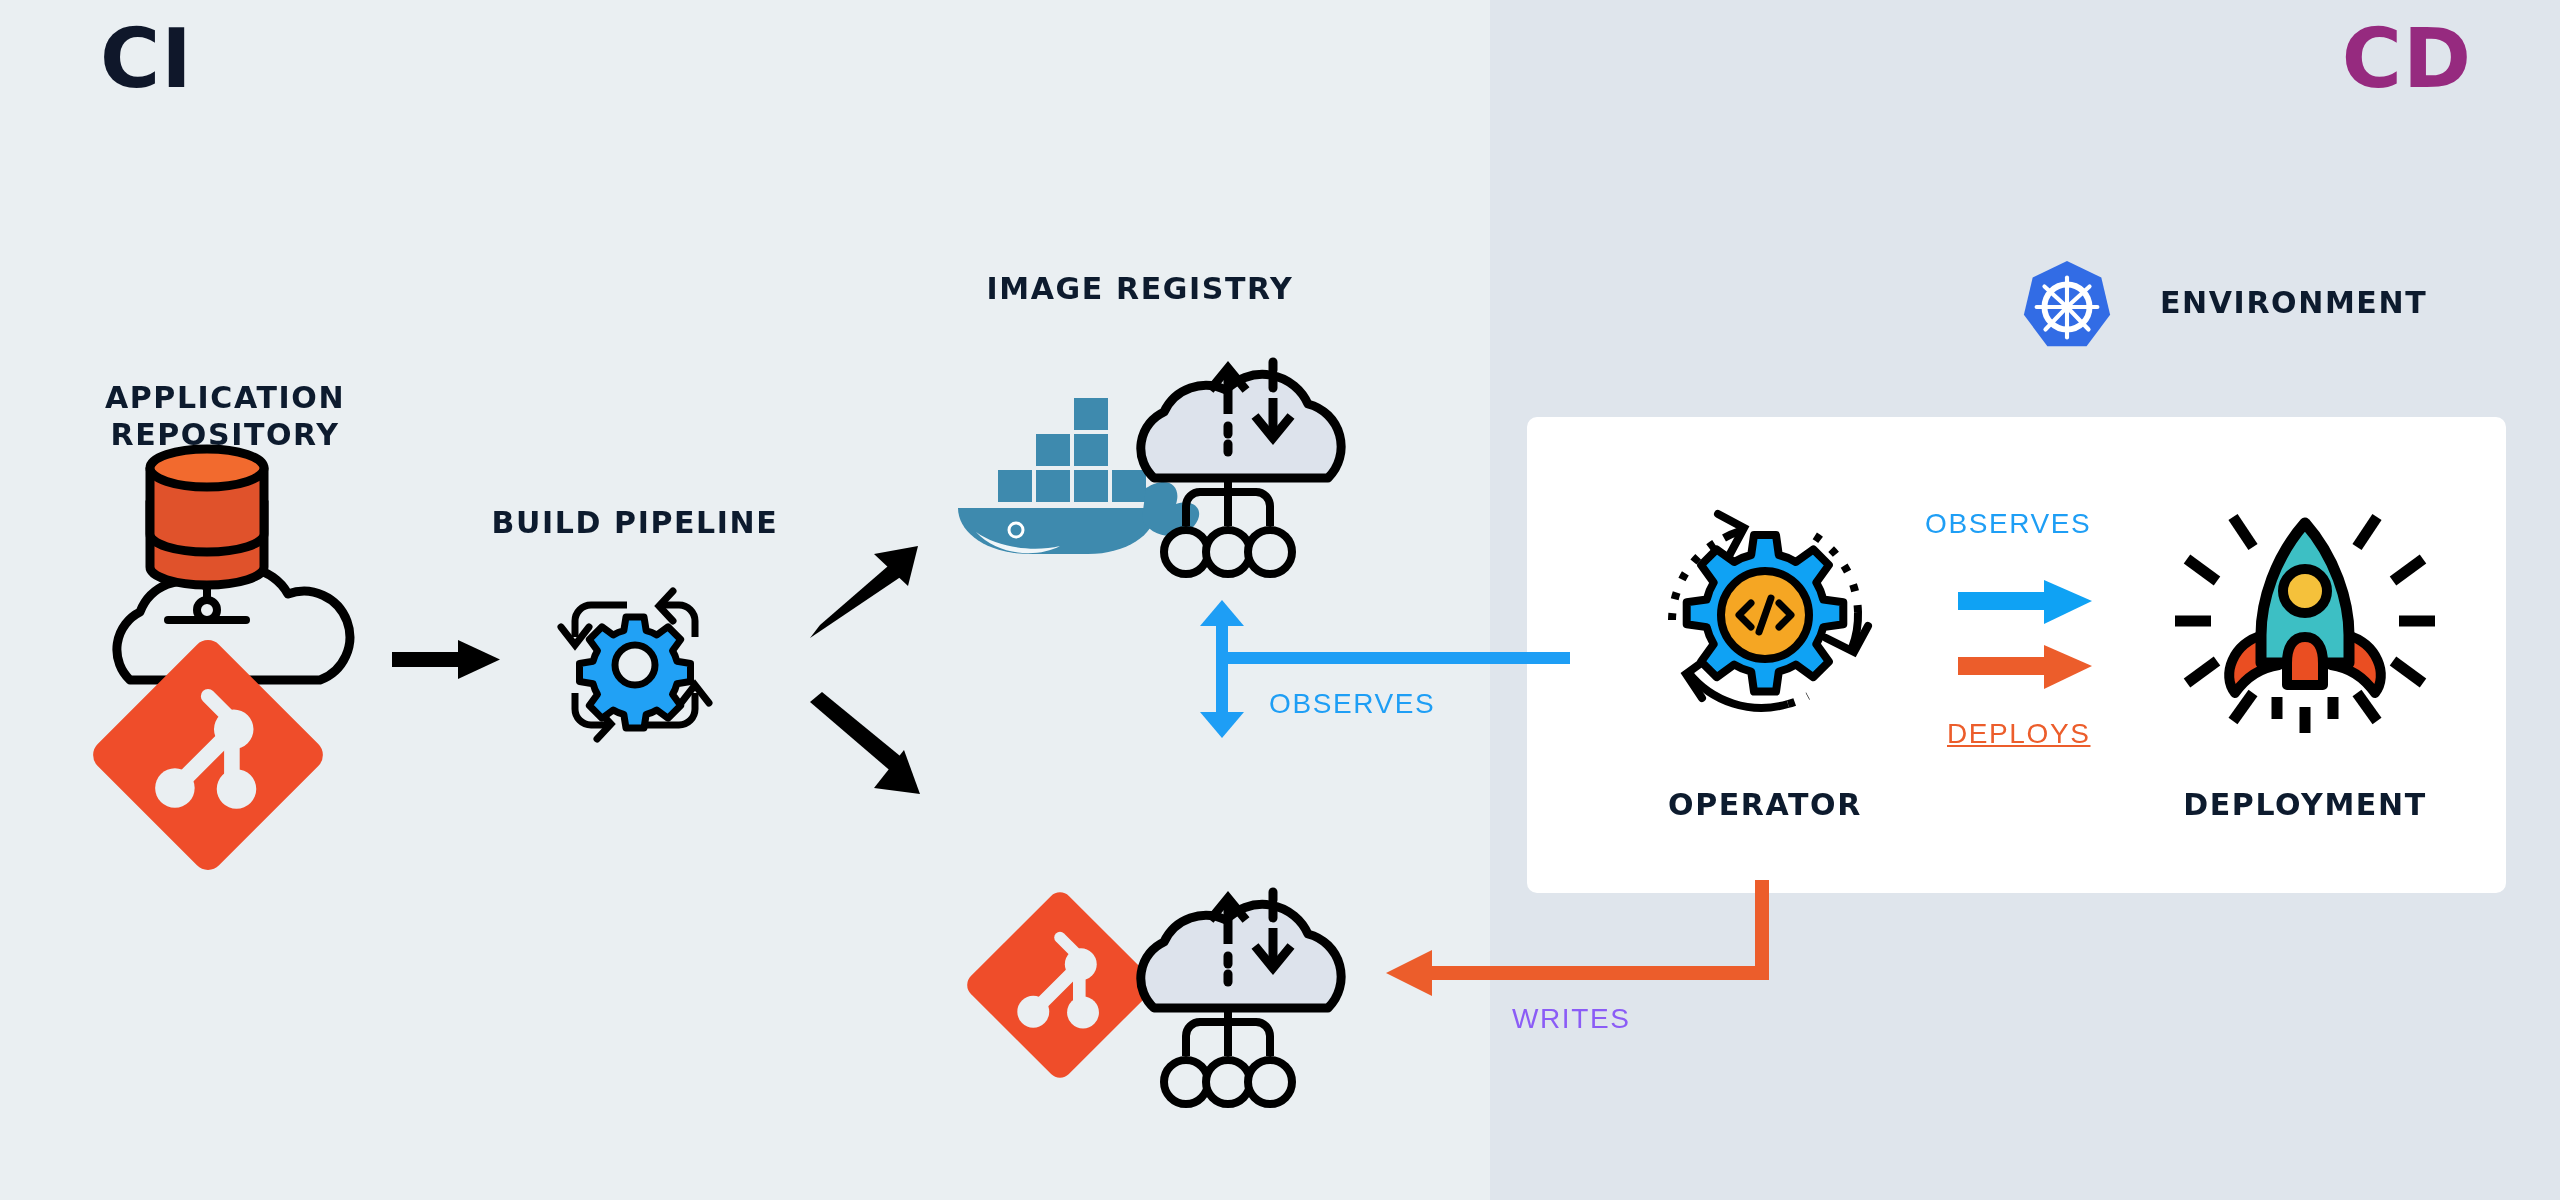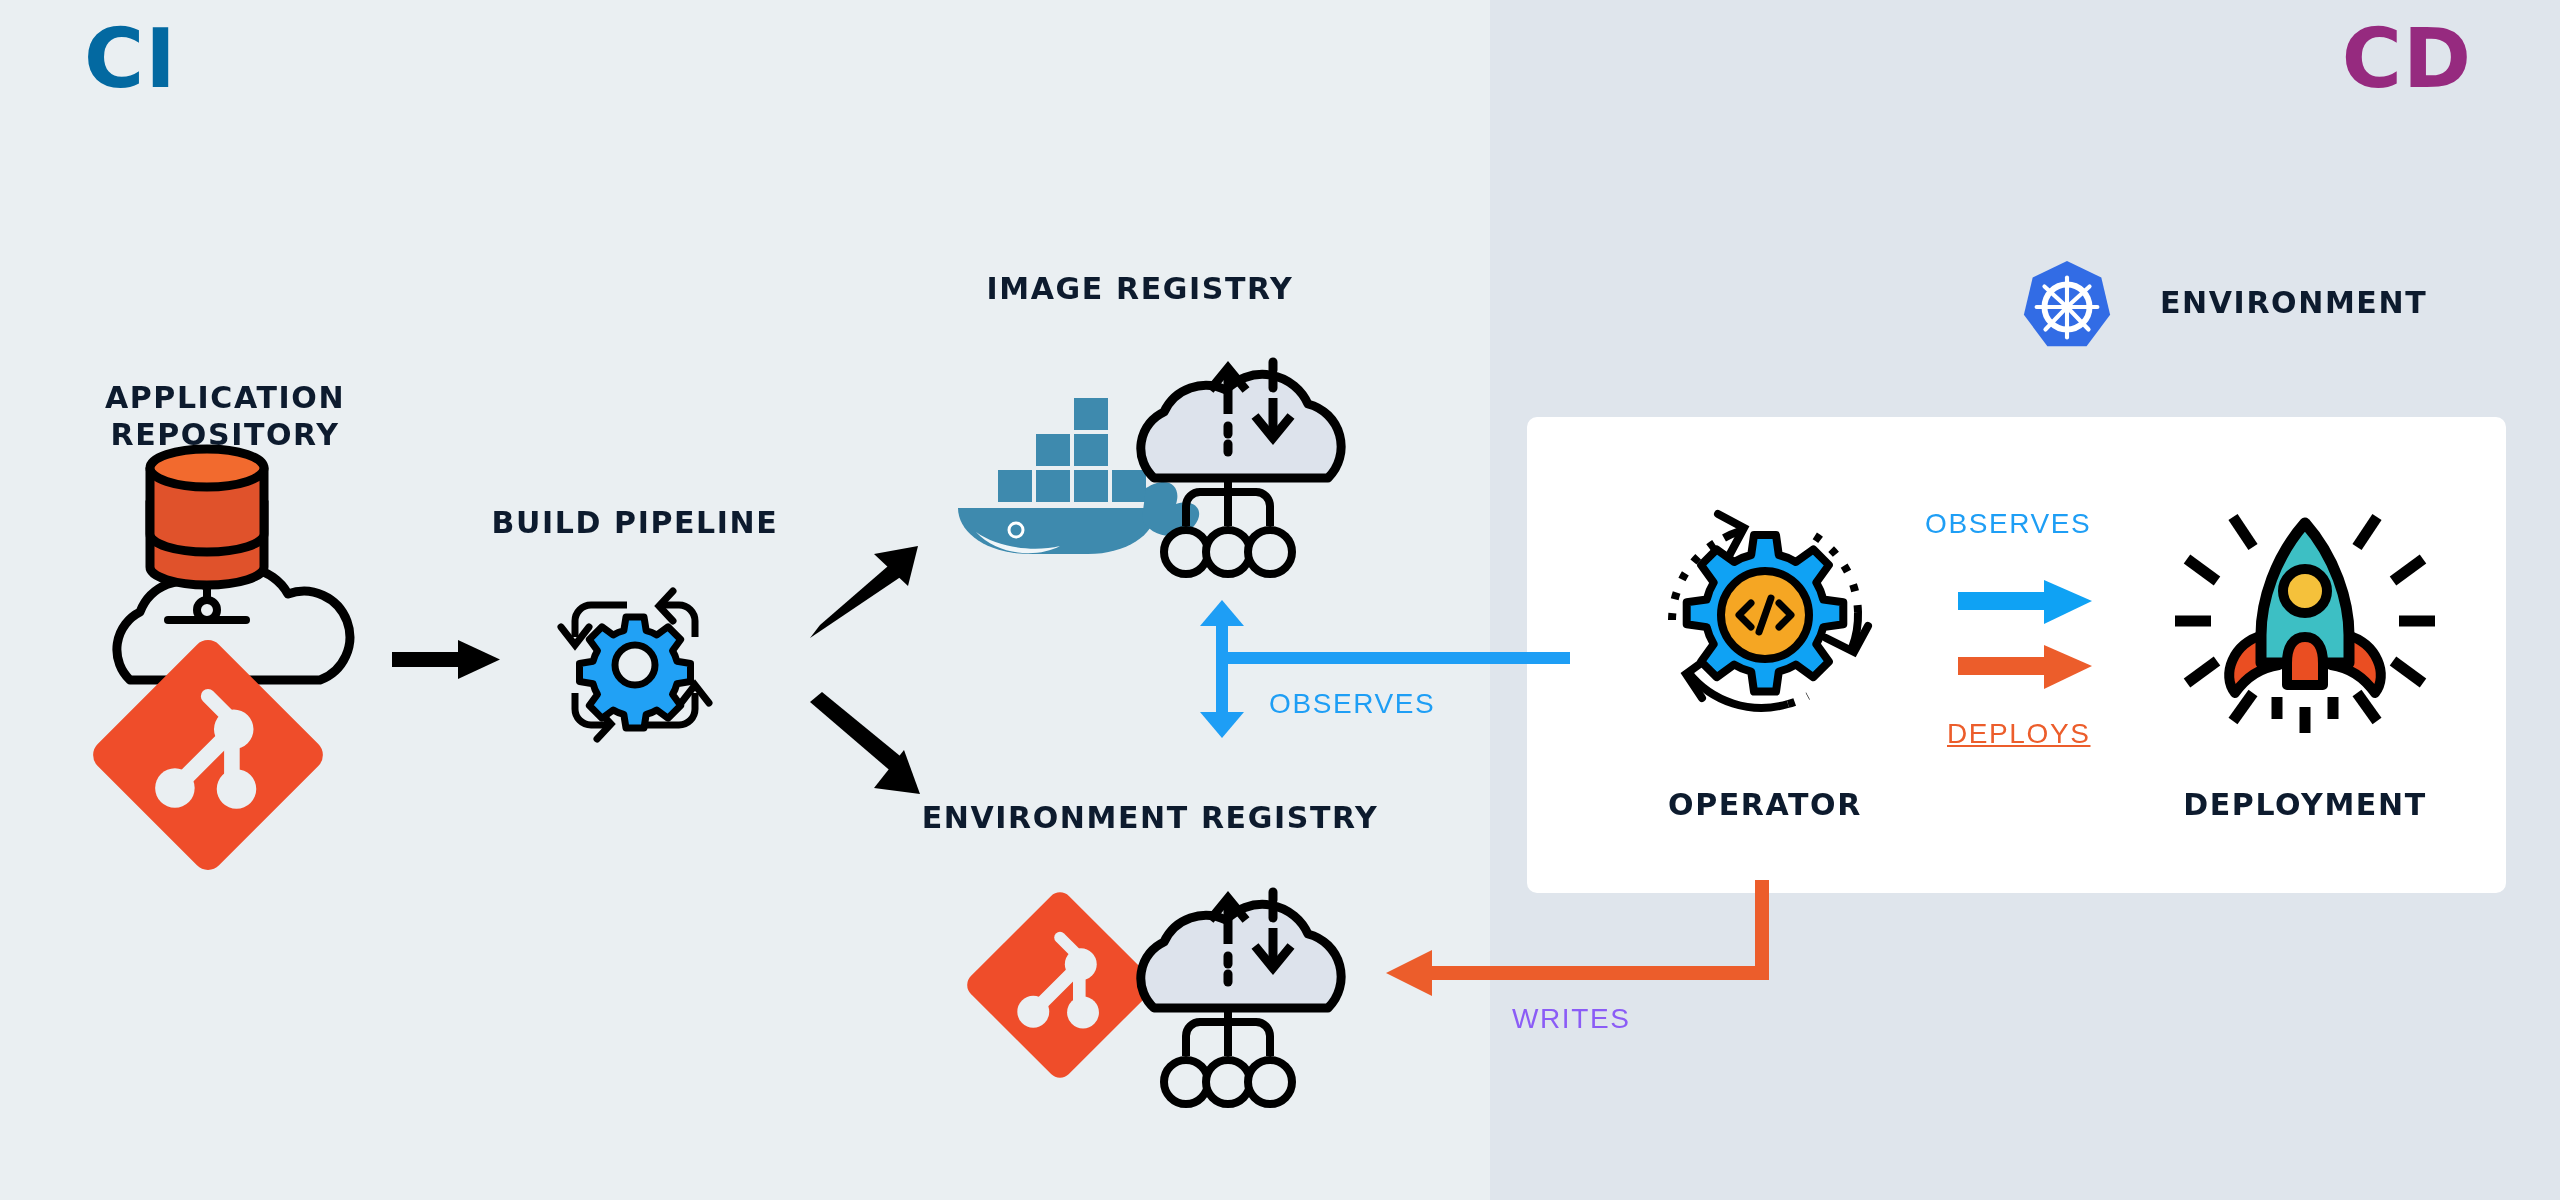--- a/index.html
+++ b/index.html
@@ -26,21 +26,21 @@
 
   
   .section-tag {
     position: absolute;
     font-weight: 700;
     font-size: 82px;
     letter-spacing: 1px;
     line-height: 1;
     font-family: "DejaVu Sans", sans-serif;
   }
-  .tag-ci { left: 84px;  top: 18px;  color: #0369a1; }
+  .tag-ci { left: 100px;  top: 18px;  color: #0f172a; }
   .tag-cd { right: 88px;  top: 18px;  color: #962A7F; }
 
   
   .node-label {
     position: absolute;
     color: #0d1b2e;
     font-weight: 700;
     font-size: 30px;
     letter-spacing: 1.6px;
     text-align: center;
@@ -234,21 +234,20 @@
         <path d="M110 162 v34"></path>
       </g>
       <g fill="#eaeff2" stroke="#000" stroke-width="8">
         <circle cx="68" cy="222" r="22"></circle>
         <circle cx="110" cy="222" r="22"></circle>
         <circle cx="152" cy="222" r="22"></circle>
       </g>
     </svg>
   </div>
 
-  <div class="node-label" style="left:880px; top:800px; width:540px;">ENVIRONMENT REGISTRY</div>
 
   <div class="icon" style="left:955px; top:880px;">
     <svg width="210" height="210" viewBox="0 0 100 100">
       <g transform="translate(50,50) rotate(45)">
         <rect x="-33" y="-33" width="66" height="66" rx="6" fill="#EF4D2A"></rect>
         <g fill="#eaeff2">
           <rect x="-3.2" y="-14" width="6.4" height="32" rx="3"></rect>
           <circle cx="0" cy="-14" r="7.6"></circle>
           <circle cx="0" cy="18" r="7.6"></circle>
           <circle cx="17" cy="1.5" r="7.6"></circle>

